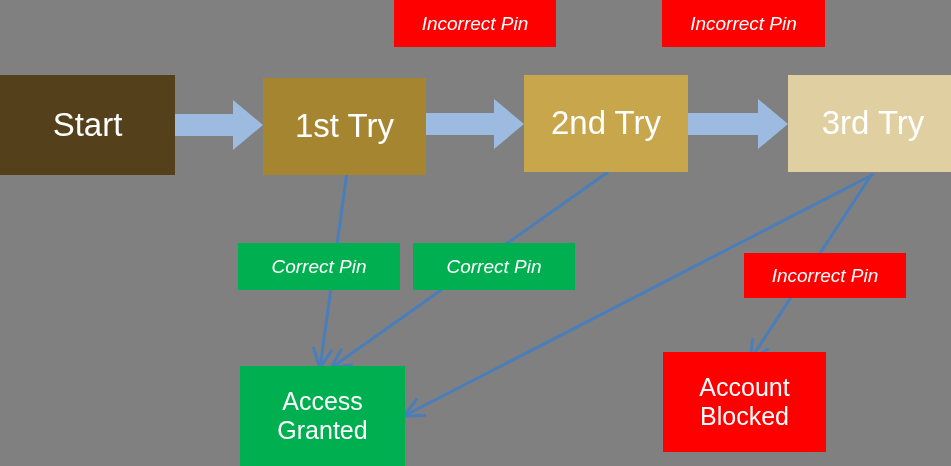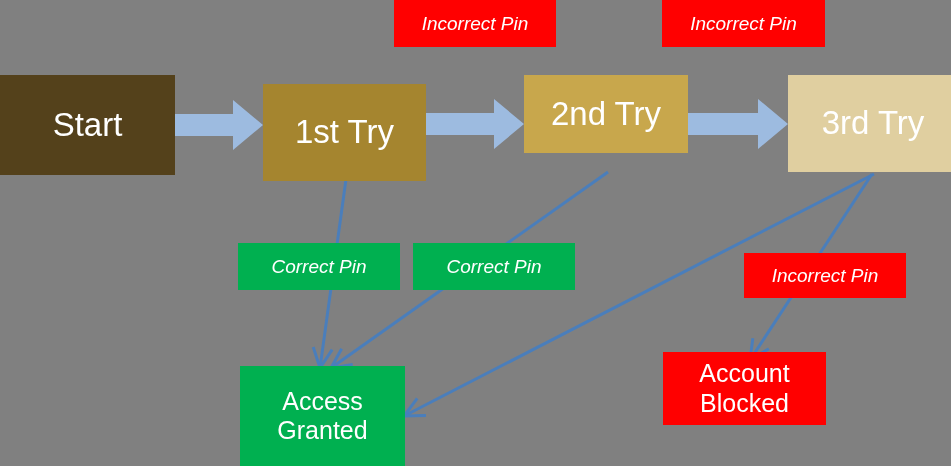--- a/index.html
+++ b/index.html
@@ -84,27 +84,27 @@
         <line x1="404" y1="416" x2="425.99285246823837" y2="415.4392502248753" stroke="#4a7ebb" stroke-width="3"></line>
       </g>
       <g>
         <line x1="872" y1="174" x2="750" y2="360" stroke="#4a7ebb" stroke-width="3"></line>
         <line x1="750" y1="360" x2="752.8633257688776" y2="338.187128443479" stroke="#4a7ebb" stroke-width="3"></line>
         <line x1="750" y1="360" x2="768.8664811068114" y2="348.6838217296506" stroke="#4a7ebb" stroke-width="3"></line>
       </g>
     </svg>
 
   <div class="node stage" style="left: 0px; top: 75px; width: 175px; height: 100px; background: rgb(84, 65, 27);">Start</div>
-  <div class="node stage" style="left: 263px; top: 84px; width: 163px; height: 97px; background: rgb(165, 133, 47);">1st Try</div>
-  <div class="node stage" style="left: 524px; top: 75px; width: 164px; height: 78px; background: rgb(200, 167, 76);">2nd Try</div>
+  <div class="node stage" style="left: 263px; top: 78px; width: 163px; height: 97px; background: rgb(165, 133, 47);">1st Try</div>
+  <div class="node stage" style="left: 524px; top: 75px; width: 164px; height: 97px; background: rgb(200, 167, 76);">2nd Try</div>
   <div class="node stage" style="left: 788px; top: 75px; width: 170px; height: 97px; background: rgb(224, 207, 160);">3rd Try</div>
 
   <div class="node terminal" style="left: 240px; top: 366px; width: 165px; height: 100px; background: rgb(0, 176, 80);">Access
 Granted</div>
-  <div class="node terminal" style="left: 663px; top: 352px; width: 163px; height: 73px; background: rgb(255, 0, 0);">Account
+  <div class="node terminal" style="left: 663px; top: 352px; width: 163px; height: 100px; background: rgb(255, 0, 0);">Account
 Blocked</div>
 
   <div class="label" style="left: 394px; top: 0px; width: 162px; height: 47px; background: rgb(255, 0, 0);">Incorrect Pin</div>
   <div class="label" style="left: 662px; top: 0px; width: 163px; height: 47px; background: rgb(255, 0, 0);">Incorrect Pin</div>
   <div class="label" style="left: 238px; top: 243px; width: 162px; height: 47px; background: rgb(0, 176, 80);">Correct Pin</div>
   <div class="label" style="left: 413px; top: 243px; width: 162px; height: 47px; background: rgb(0, 176, 80);">Correct Pin</div>
   <div class="label" style="left: 744px; top: 253px; width: 162px; height: 45px; background: rgb(255, 0, 0);">Incorrect Pin</div>
 
 </div>
 

